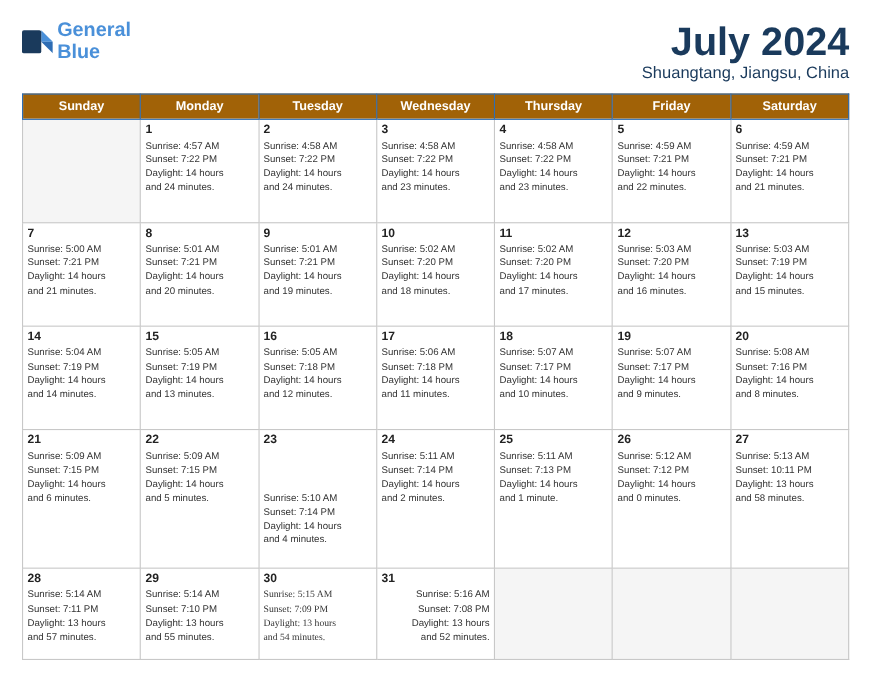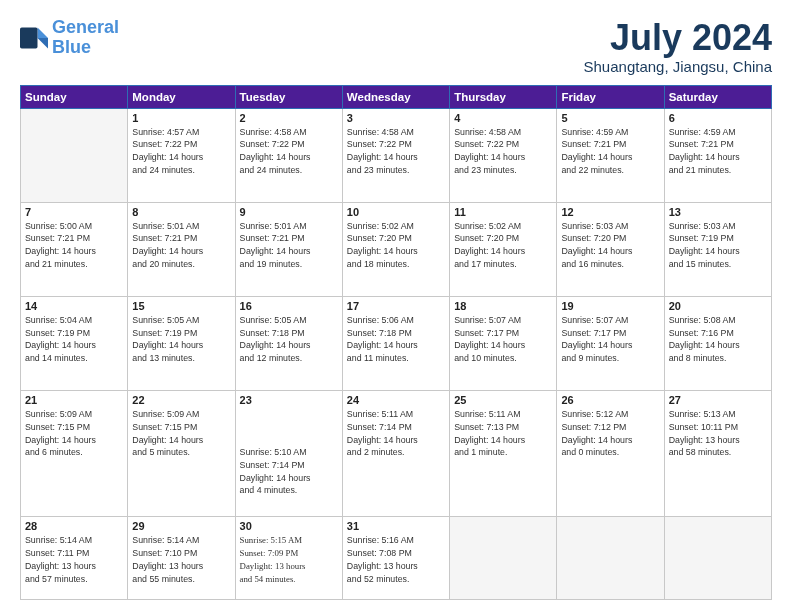--- a/index.html
+++ b/index.html
@@ -56,26 +56,26 @@
       color: #1a3a5c;
       font-weight: normal;
     }
     .calendar {
       flex: 1;
       border-collapse: collapse;
       width: 100%;
       table-layout: fixed;
     }
     .calendar th {
-      background-color: #4c1d95;
+      background-color: #a16207;
       color: #fff;
       font-size: 11.5px;
       font-weight: bold;
       padding: 5px 4px;
-      text-align: left;
+      text-align: center;
       border: 1px solid #2e6db4;
       margin-left: 20px;
     }
     .calendar td {
       border: 1px solid #c8c8c8;
       vertical-align: top;
       padding: 3px 4px;
       font-size: 9px;
       color: #333;
       background: #fff;
@@ -353,21 +353,21 @@
           </td>
           <td>
             <span class="day-num">30</span>
             <div class="day-info" style="white-space: pre-line; font-family: Liberation Serif, serif;">Sunrise: 5:15 AM
 Sunset: 7:09 PM
 Daylight: 13 hours
 and 54 minutes.</div>
           </td>
           <td>
             <span class="day-num">31</span>
-            <div class="day-info" style="white-space: pre-line;">Sunrise: 5:16 AM
+            <div class="day-info" style="white-space: pre-line; text-align: right;">Sunrise: 5:16 AM
 Sunset: 7:08 PM
 Daylight: 13 hours
 and 52 minutes.</div>
           </td>
           <td class="empty"></td>
           <td class="empty"></td>
           <td class="empty"></td>
         </tr>
       </tbody>
   </table>

